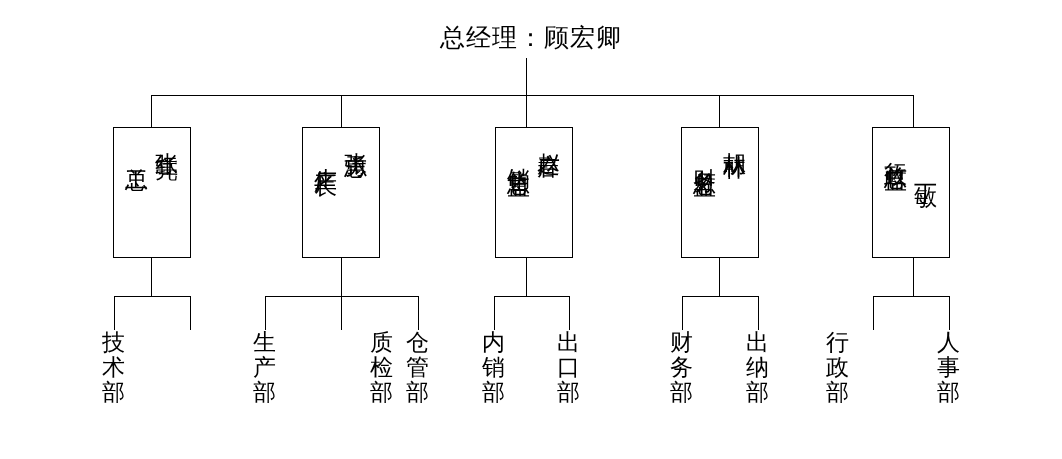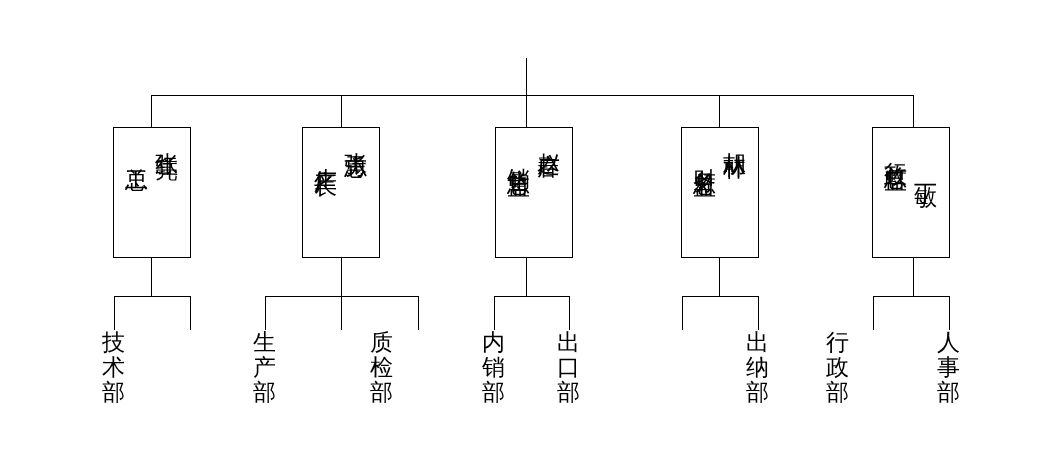--- a/index.html
+++ b/index.html
@@ -90,20 +90,21 @@
   }
   .leaf span {
     display: block;
   }
 </style>
 </head>
 <body>
 
 <div id="chart-root">
 
+  <div class="title">总经理：顾宏卿</div>
 
   <div class="vline" style="left:526px; top:58px; height:37px;"></div>
 
   <div class="hline" style="left:151px; top:95px; width:762px;"></div>
 
   <div class="vline" style="left:151px; top:95px; height:32px;"></div>
   <div class="vline" style="left:341px; top:95px; height:32px;"></div>
   <div class="vline" style="left:526px; top:95px; height:32px;"></div>
   <div class="vline" style="left:719px; top:95px; height:32px;"></div>
   <div class="vline" style="left:913px; top:95px; height:32px;"></div>
@@ -145,36 +146,42 @@
   <div class="hline" style="left:265px; top:296px; width:153px;"></div>
   <div class="vline" style="left:265px; top:296px; height:34px;"></div>
   <div class="vline" style="left:341px; top:296px; height:34px;"></div>
   <div class="vline" style="left:418px; top:296px; height:34px;"></div>
   <div class="leaf" style="left:265px;text-align:center;">
     <span>生产部</span>
   </div>
   <div class="leaf" style="left:341px;margin-left:24px;">
     <span>质检部</span>
   </div>
+  <div class="leaf" style="left:418px;">
+    <span>仓管部</span>
+  </div>
 
   <div class="vline" style="left:526px; top:258px; height:38px;"></div>
   <div class="hline" style="left:494px; top:296px; width:75px;"></div>
   <div class="vline" style="left:494px; top:296px; height:34px;"></div>
   <div class="vline" style="left:569px; top:296px; height:34px;"></div>
   <div class="leaf" style="left:569px;">
     <span>出口部</span>
   </div>
   <div class="leaf" style="left:494px;">
     <span>内销部</span>
   </div>
 
   <div class="vline" style="left:719px; top:258px; height:38px;"></div>
   <div class="hline" style="left:682px; top:296px; width:76px;"></div>
   <div class="vline" style="left:682px; top:296px; height:34px;"></div>
   <div class="vline" style="left:758px; top:296px; height:34px;"></div>
+  <div class="leaf" style="left:682px;">
+    <span>财务部</span>
+  </div>
   <div class="leaf" style="left:758px;">
     <span>出纳部</span>
   </div>
 
   <div class="vline" style="left:913px; top:258px; height:38px;"></div>
   <div class="hline" style="left:873px; top:296px; width:76px;"></div>
   <div class="vline" style="left:873px; top:296px; height:34px;"></div>
   <div class="vline" style="left:949px; top:296px; height:34px;"></div>
   <div class="leaf" style="left:838px;">
     <span>行政部</span>

